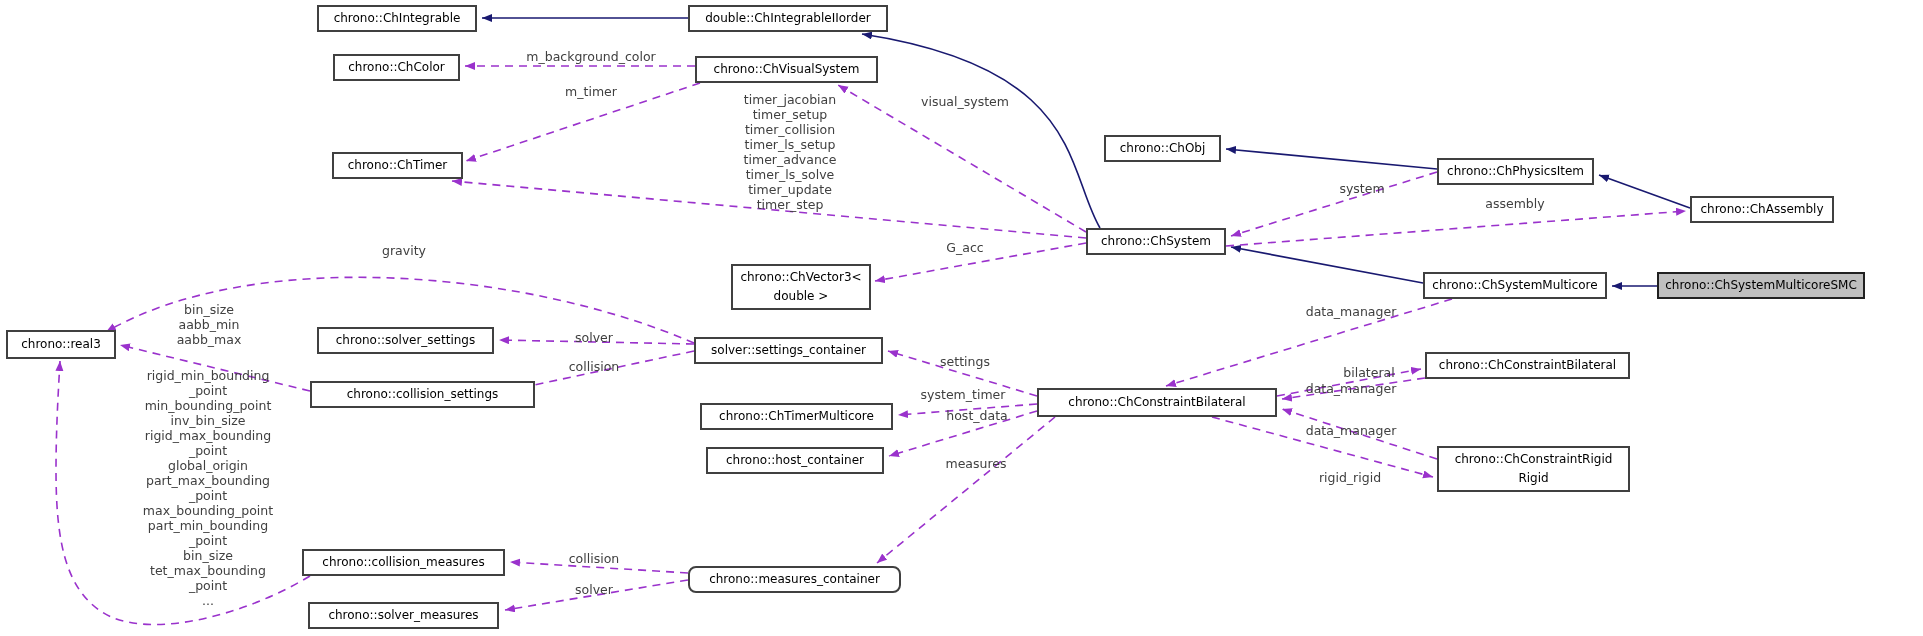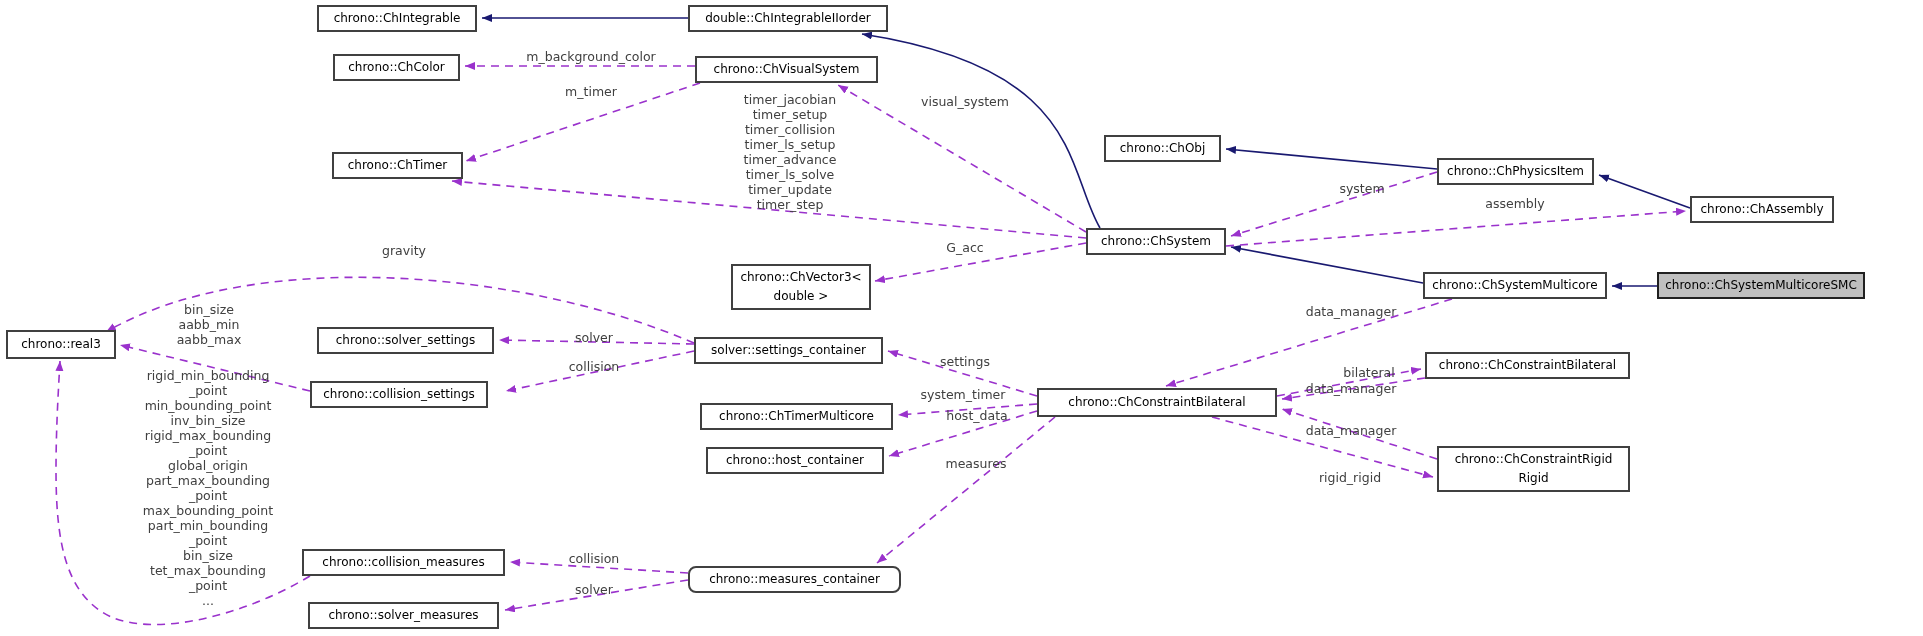--- a/index.html
+++ b/index.html
@@ -88,21 +88,21 @@
       <div class="node" style="left: 1104px; top: 135px; width: 117px; height: 27px;">chrono::ChObj</div>
       <div class="node" style="left: 1437px; top: 158px; width: 157px; height: 27px;">chrono::ChPhysicsItem</div>
       <div class="node" style="left: 1690px; top: 196px; width: 144px; height: 27px;">chrono::ChAssembly</div>
       <div class="node" style="left: 1086px; top: 228px; width: 140px; height: 27px;">chrono::ChSystem</div>
       <div class="node" style="left: 731px; top: 264px; width: 140px; height: 46px;">chrono::ChVector3&lt;
 double &gt;</div>
       <div class="node" style="left: 1423px; top: 272px; width: 184px; height: 27px;">chrono::ChSystemMulticore</div>
       <div class="node highlight" style="left: 1657px; top: 272px; width: 208px; height: 27px;">chrono::ChSystemMulticoreSMC</div>
       <div class="node" style="left: 6px; top: 330px; width: 110px; height: 29px;">chrono::real3</div>
       <div class="node" style="left: 317px; top: 327px; width: 177px; height: 27px;">chrono::solver_settings</div>
-      <div class="node" style="left: 310px; top: 381px; width: 178px; height: 27px;">chrono::collision_settings</div>
+      <div class="node" style="left: 310px; top: 381px; width: 225px; height: 27px;">chrono::collision_settings</div>
       <div class="node" style="left: 694px; top: 337px; width: 189px; height: 27px;">solver::settings_container</div>
       <div class="node" style="left: 700px; top: 403px; width: 193px; height: 27px;">chrono::ChTimerMulticore</div>
       <div class="node" style="left: 706px; top: 447px; width: 178px; height: 27px;">chrono::host_container</div>
       <div class="node" style="left: 1037px; top: 388px; width: 240px; height: 29px;">chrono::ChConstraintBilateral</div>
       <div class="node" style="left: 1425px; top: 352px; width: 205px; height: 27px;">chrono::ChConstraintBilateral</div>
       <div class="node" style="left: 1437px; top: 446px; width: 193px; height: 46px;">chrono::ChConstraintRigid
 Rigid</div>
       <div class="node" style="left: 302px; top: 549px; width: 203px; height: 27px;">chrono::collision_measures</div>
       <div class="node" style="left: 308px; top: 602px; width: 191px; height: 27px;">chrono::solver_measures</div>
       <div class="node" style="left: 688px; top: 566px; width: 213px; height: 27px; border-radius: 8px;">chrono::measures_container</div>

